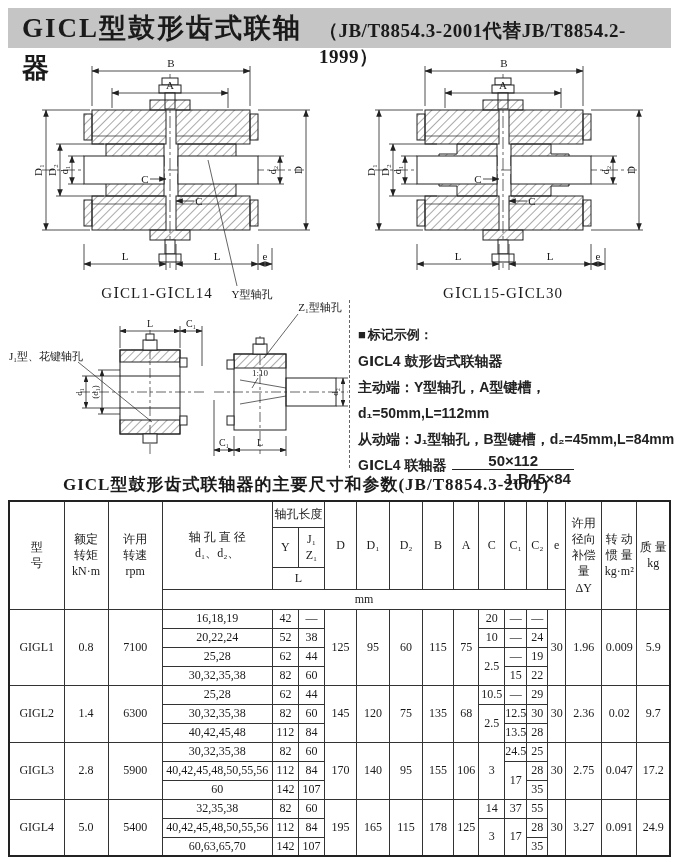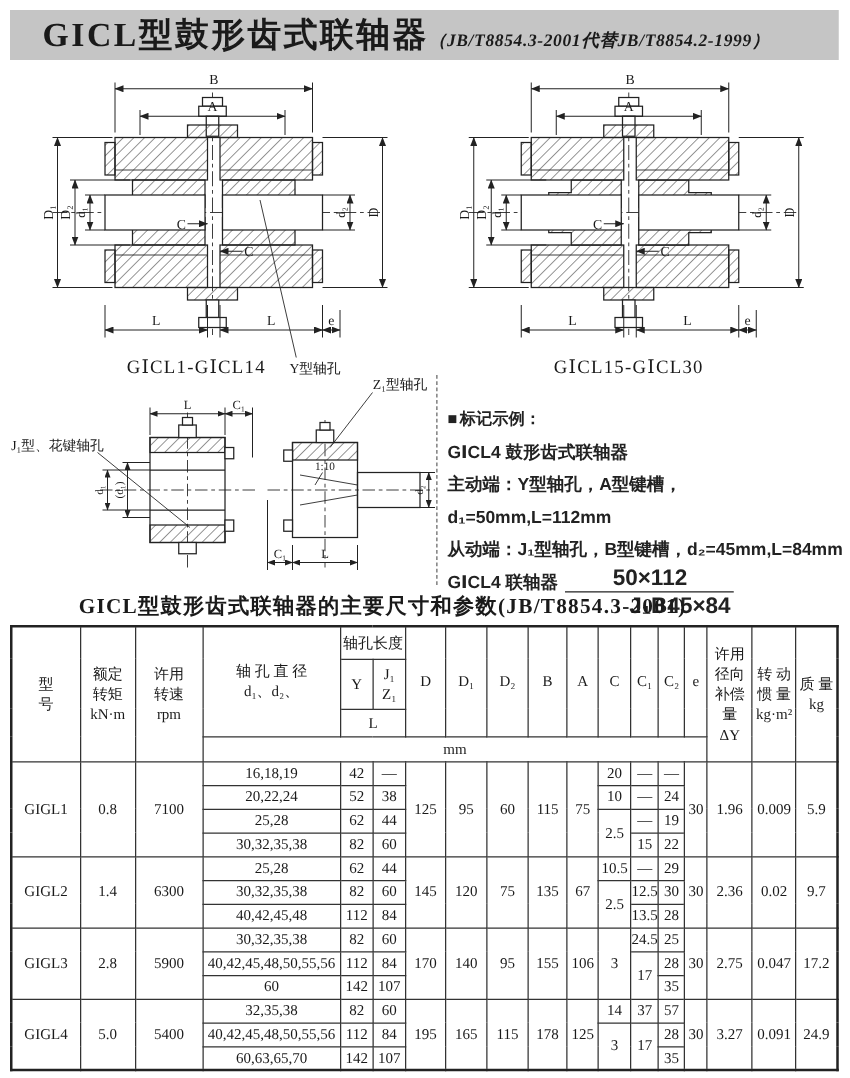--- a/index.html
+++ b/index.html
@@ -1,32 +1,32 @@
 <!DOCTYPE html>
 <html><head>
 <meta charset="utf-8">
 <style>
   html,body{margin:0;padding:0;background:#fff;}
   .page{position:relative;width:680px;height:862px;background:#fff;overflow:hidden;
         font-family:"Liberation Serif","DejaVu Serif",serif;color:#1a1a1a;}
   .banner{position:absolute;left:8px;top:8px;width:663px;height:40px;background:#c5c5c5;
-          display:flex;align-items:baseline;padding-left:26px;box-sizing:border-box;}
+          display:flex;align-items:baseline;padding-left:14px;box-sizing:border-box;}
   .banner-title{font-size:27px;font-weight:bold;letter-spacing:2px;line-height:40px;}
-  .banner-sub{font-size:14px;font-weight:bold;letter-spacing:0.5px;font-style:italic;}
+  .banner-sub{font-size:19px;font-weight:bold;letter-spacing:0.5px;}
   .draw{position:absolute;}
   svg{display:block;}
   svg text{font-family:"Liberation Serif","DejaVu Serif",serif;fill:#1a1a1a;}
   .vsep{position:absolute;left:349px;top:300px;height:168px;width:0;border-left:1px dashed #666;}
   .marking{position:absolute;left:358px;top:322px;width:318px;
            font-family:"Liberation Sans","DejaVu Sans",sans-serif;font-weight:600;
            font-size:14px;line-height:26px;color:#222;}
   .mk-head{font-size:13px;}
   .blk{margin-right:2px;}
   .mk4{display:flex;align-items:flex-start;gap:6px;}
-  .frac{display:inline-block;text-align:center;vertical-align:middle;font-size:18px;line-height:1.15;}
+  .frac{display:inline-block;text-align:center;vertical-align:middle;font-size:15px;line-height:1.15;}
   .frac .num{display:block;border-bottom:1.4px solid #222;padding:0 3px;}
   .frac .den{display:block;padding:0 3px;margin-left:48px;}
   .tbl-title{position:absolute;left:0;top:473px;width:612px;text-align:center;
              font-size:17px;font-weight:bold;letter-spacing:1px;}
   table.spec{position:absolute;left:8px;top:500px;width:663px;border-collapse:collapse;
              table-layout:fixed;border:2px solid #222;}
   table.spec td{border:1px solid #333;text-align:center;vertical-align:middle;
                 font-size:12px;padding:0;overflow:hidden;}
   td.pre{white-space:pre-line;line-height:1.35;}
   td.bores{text-align:left;padding-left:5px;}
@@ -441,21 +441,21 @@
       <td rowspan="3">GIGL2</td>
       <td rowspan="3">1.4</td>
       <td rowspan="3">6300</td>
       <td class="bores">25,28</td>
       <td>62</td>
       <td>44</td>
       <td rowspan="3">145</td>
       <td rowspan="3">120</td>
       <td rowspan="3">75</td>
       <td rowspan="3">135</td>
-      <td rowspan="3">67</td>
+      <td rowspan="3">68</td>
       <td>10.5</td>
       <td>—</td>
       <td>29</td>
       <td rowspan="3">30</td>
       <td rowspan="3">2.36</td>
       <td rowspan="3">0.02</td>
       <td rowspan="3">9.7</td>
     </tr>
     <tr class="dr">
       <td class="bores">30,32,35,38</td>
@@ -514,21 +514,21 @@
       <td class="bores">32,35,38</td>
       <td>82</td>
       <td>60</td>
       <td rowspan="3">195</td>
       <td rowspan="3">165</td>
       <td rowspan="3">115</td>
       <td rowspan="3">178</td>
       <td rowspan="3">125</td>
       <td>14</td>
       <td>37</td>
-      <td>57</td>
+      <td>55</td>
       <td rowspan="3">30</td>
       <td rowspan="3">3.27</td>
       <td rowspan="3">0.091</td>
       <td rowspan="3">24.9</td>
     </tr>
     <tr class="dr">
       <td class="bores">40,42,45,48,50,55,56</td>
       <td>112</td>
       <td>84</td>
       <td rowspan="2">3</td>

